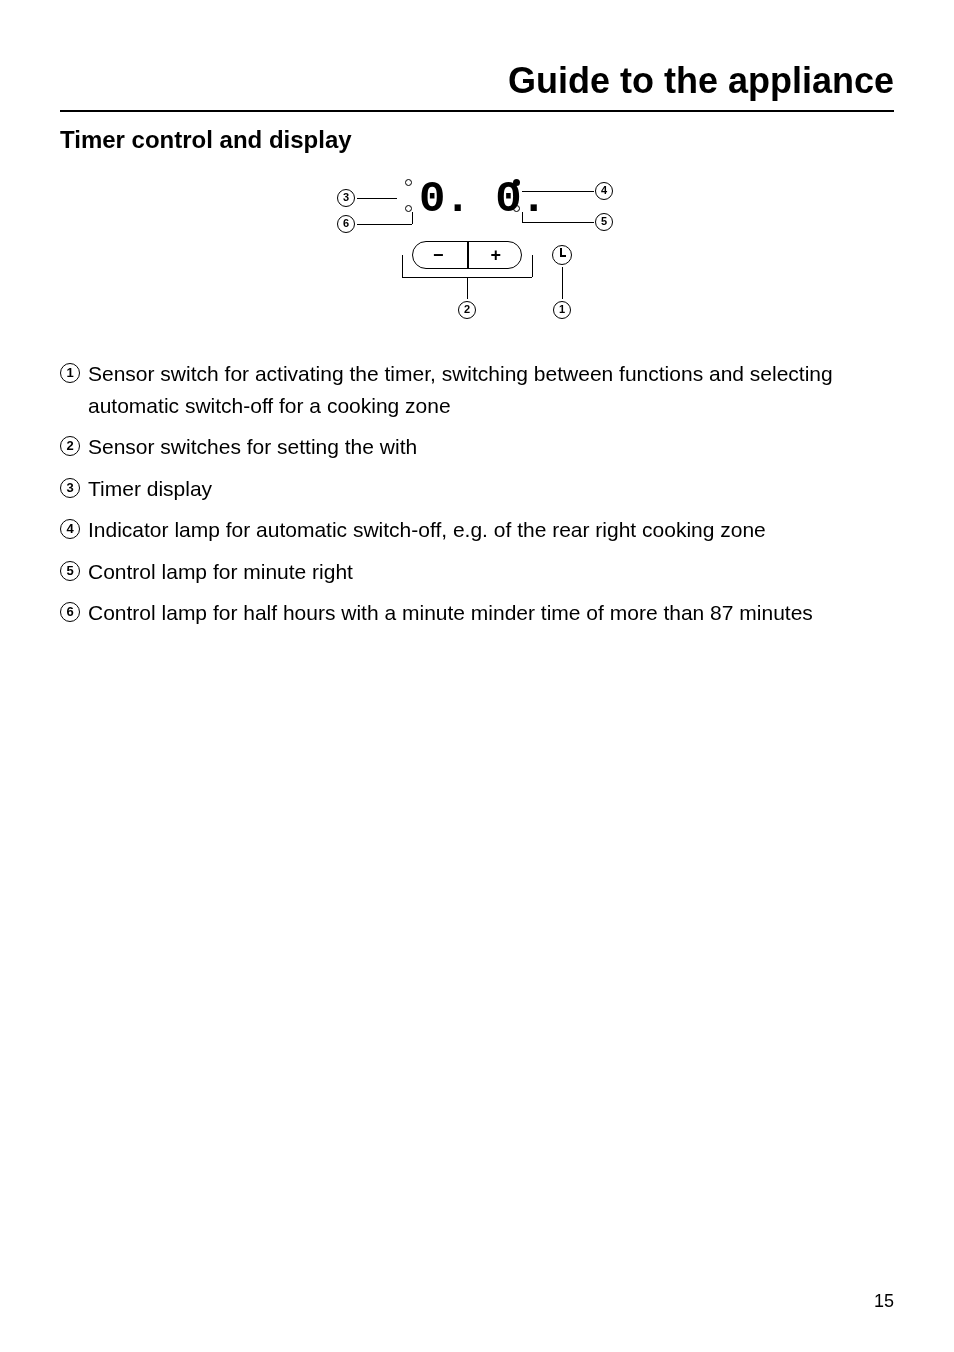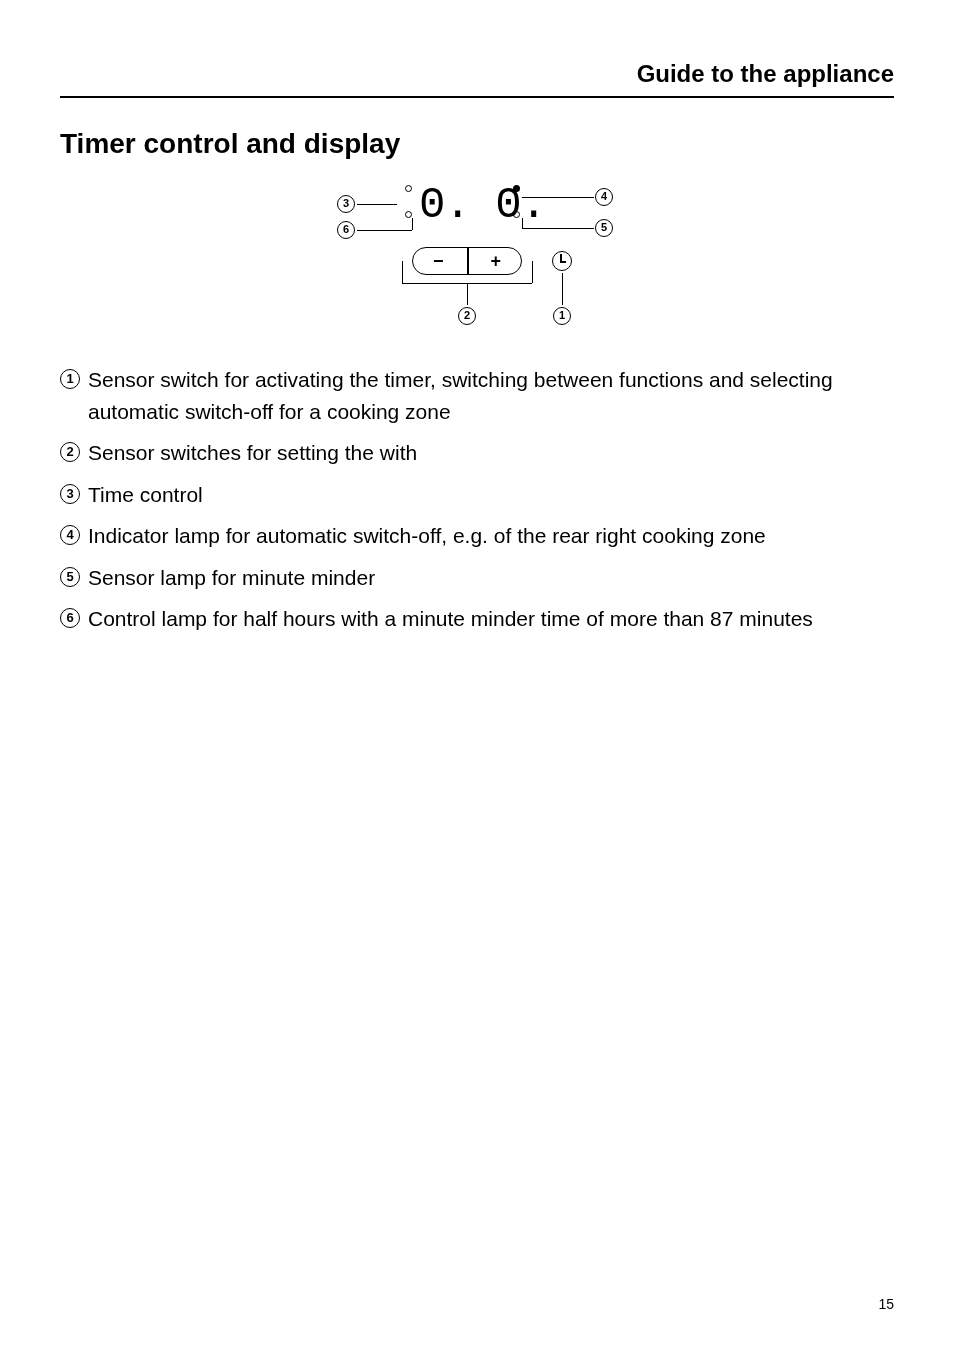--- a/index.html
+++ b/index.html
@@ -9,29 +9,29 @@
     }
     body {
       font-family: Arial, Helvetica, sans-serif;
       background: #fff;
       width: 954px;
       height: 1352px;
       position: relative;
       padding: 60px 60px 40px 60px;
     }
     .header-title {
-      font-size: 24px;
+      font-size: 36px;
       font-weight: bold;
       text-align: right;
       padding-bottom: 8px;
       border-bottom: 2px solid #000;
-      margin-bottom: 30px;
+      margin-bottom: 14px;
     }
     .section-title {
-      font-size: 28px;
+      font-size: 24px;
       font-weight: bold;
       margin-bottom: 25px;
     }
     .diagram-container {
       text-align: center;
       margin-bottom: 30px;
     }
     .diagram {
       display: inline-block;
       position: relative;
@@ -51,21 +51,21 @@
       background: #fff;
     }
     .leader-line {
       position: absolute;
       background: #000;
     }
     .seven-seg {
       position: absolute;
       font-family: "Courier New", monospace;
       font-size: 44px;
-      font-weight: normal;
+      font-weight: bold;
       line-height: 1;
       letter-spacing: -1px;
     }
     .small-circle {
       position: absolute;
       width: 7px;
       height: 7px;
       border: 1px solid #000;
       border-radius: 50%;
     }
@@ -149,21 +149,21 @@
       margin-right: 8px;
       margin-top: 5px;
     }
     .legend-text {
       flex: 1;
     }
     .page-num {
       position: absolute;
       bottom: 40px;
       right: 60px;
-      font-size: 14px;
+      font-size: 18px;
     }
   </style>
 </head>
 <body>
 
 <div class="header-title">Guide to the appliance</div>
 
 <div class="section-title">Timer control and display</div>
 
 <div class="diagram-container">
@@ -222,29 +222,29 @@
   <div class="legend-item">
     <div class="legend-num">1</div>
     <div class="legend-text">Sensor switch for activating the timer, switching between functions and selecting automatic switch-off for a cooking zone</div>
   </div>
   <div class="legend-item">
     <div class="legend-num">2</div>
     <div class="legend-text">Sensor switches for setting the with</div>
   </div>
   <div class="legend-item">
     <div class="legend-num">3</div>
-    <div class="legend-text">Time control</div>
+    <div class="legend-text">Timer display</div>
   </div>
   <div class="legend-item">
     <div class="legend-num">4</div>
     <div class="legend-text">Indicator lamp for automatic switch-off, e.g. of the rear right cooking zone</div>
   </div>
   <div class="legend-item">
     <div class="legend-num">5</div>
-    <div class="legend-text">Sensor lamp for minute minder</div>
+    <div class="legend-text">Control lamp for minute right</div>
   </div>
   <div class="legend-item">
     <div class="legend-num">6</div>
     <div class="legend-text">Control lamp for half hours with a minute minder time of more than 87 minutes</div>
   </div>
 </div>
 
 <div class="page-num">15</div>
 
 </body></html>

